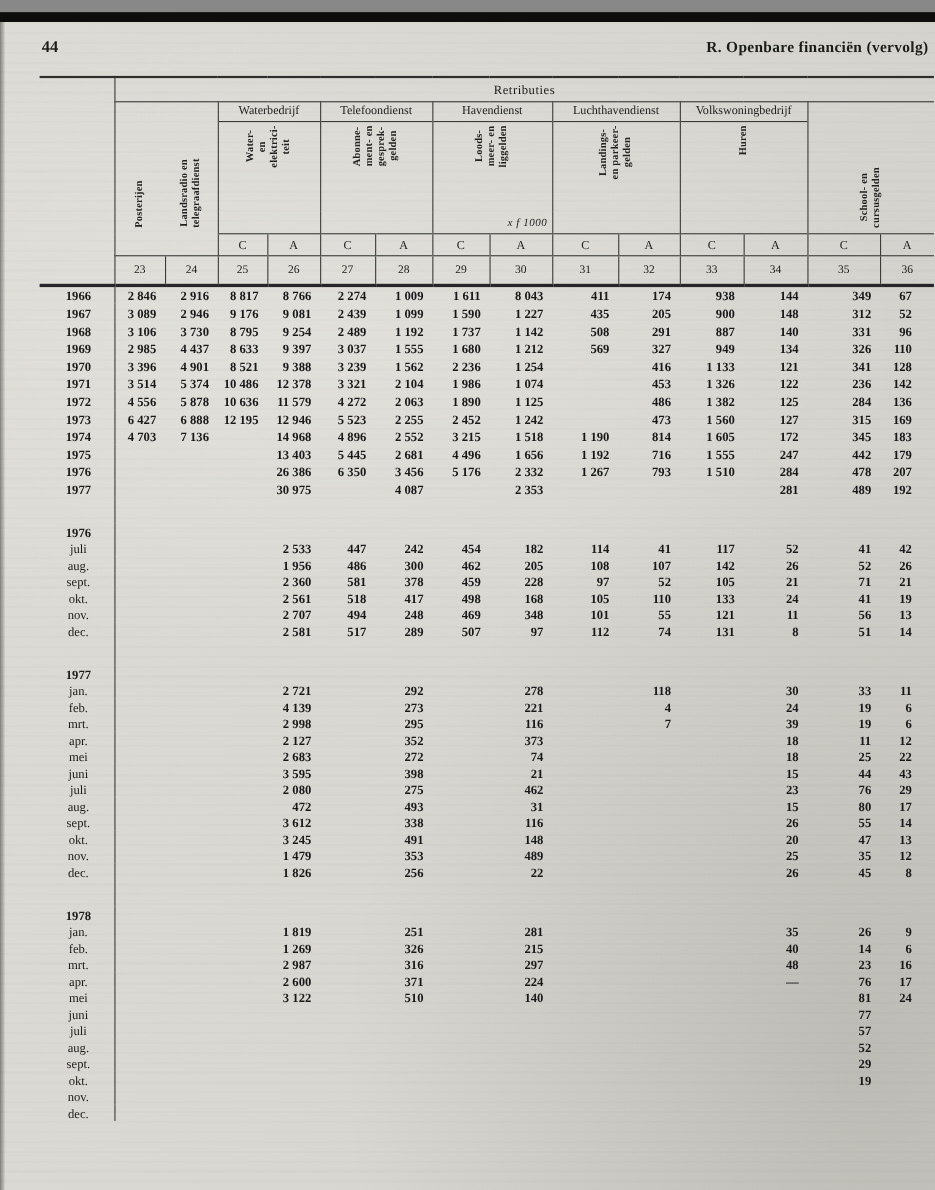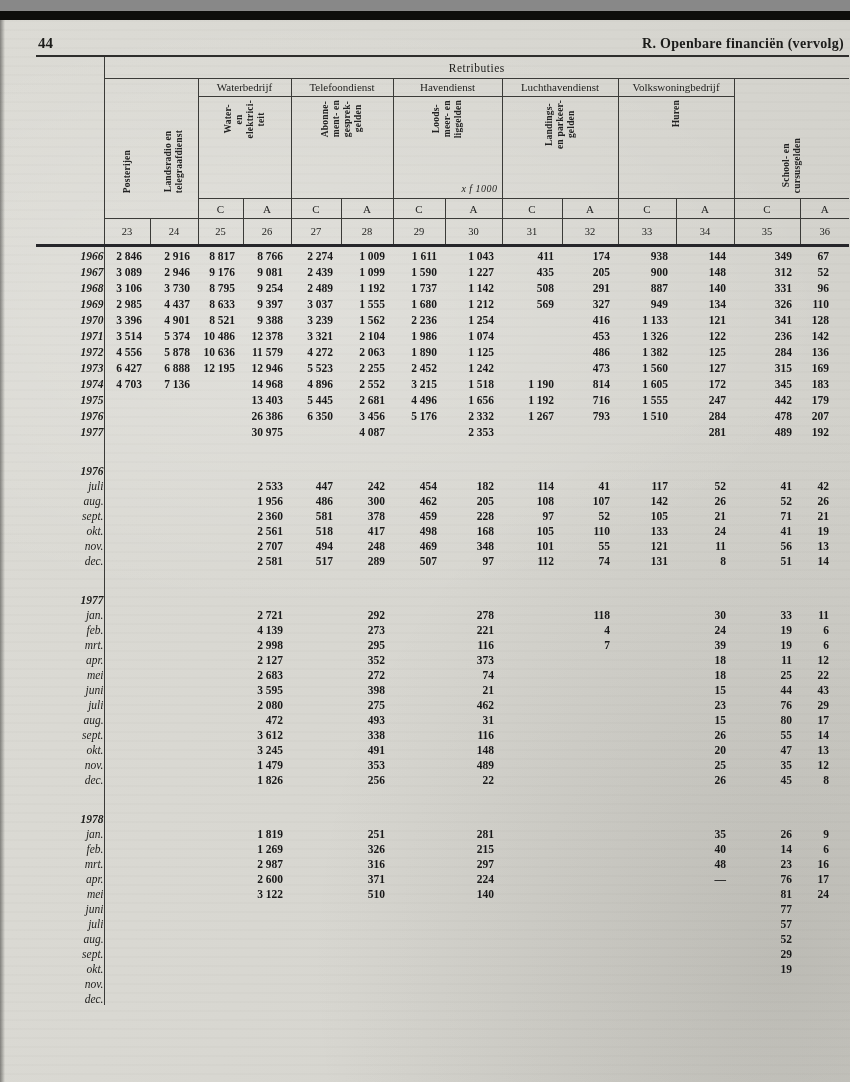--- a/index.html
+++ b/index.html
@@ -19,21 +19,21 @@
   .edge-bottom{position:absolute;bottom:0;left:0;width:100%;height:9px;
     background:linear-gradient(to right,#5a574f 0%,#2a2925 55%,#070706 100%);}
   .edge-left{position:absolute;top:9px;bottom:9px;left:0;width:5px;
     background:linear-gradient(to right,rgba(20,20,18,.45),rgba(20,20,18,0));}
 
   .header-row{position:absolute;top:24px;left:38px;width:806px;
     display:flex;justify-content:space-between;align-items:baseline;}
   .page-num{font-size:15px;font-weight:700;}
   .page-title{font-size:14px;font-weight:700;letter-spacing:.3px;}
 
-  .table-wrap{position:absolute;top:44px;left:36px;}
+  .table-wrap{position:absolute;top:58px;left:36px;}
   table{border-collapse:collapse;table-layout:fixed;width:813px;border-top:2px solid #2e2e2c;}
   th,td{padding:0;margin:0;font-weight:normal;}
 
   
   .lhead{border-right:1px solid #3b3b38;border-bottom:3px solid #26262a;}
   .retr{height:21px;border-bottom:1.5px solid #3b3b38;font-size:11.5px;text-align:center;
         vertical-align:middle;letter-spacing:.5px;}
   .bl{border-left:1px solid #3b3b38;}
   .groupcell{height:96px;vertical-align:top;}
   .gtitle{height:17px;line-height:17px;font-size:11px;text-align:center;
@@ -48,22 +48,22 @@
   .unitcell.u{font-style:italic;padding-left:64px;letter-spacing:.5px;}
   .cacell{border-top:1px solid #3b3b38;height:19px;text-align:center;vertical-align:middle;
           font-size:11px;color:#222;}
   .numcell{border-top:1px solid #3b3b38;border-bottom:3px solid #26262a;height:25px;
            text-align:center;vertical-align:middle;font-size:10.5px;}
 
   
   .r-year{height:16px;}
   .r-month{height:15px;}
   .spacer td{height:24px;}
-  td.lab{border-right:1px solid #3b3b38;font-style:italic;font-size:11.5px;
-         padding-left:3px;text-align:right;vertical-align:bottom;white-space:nowrap;}
+  td.lab{border-right:1px solid #3b3b38;font-size:11.5px;
+         padding-left:3px;text-align:center;vertical-align:bottom;white-space:nowrap;}
   td.lab.year{font-weight:700;}
   td.cell{font-weight:700;font-size:11.5px;text-align:right;padding-right:8px;
           vertical-align:bottom;color:#19191a;white-space:nowrap;}
   td.cell:last-child{padding-right:20px;}
 </style>
 </head>
 <body>
 
 <div class="page">
   <div class="texture"></div>
@@ -201,21 +201,21 @@
         <tbody>
           <tr class="r-year">
             <td class="lab year">1966</td>
             <td class="cell">2 846</td>
             <td class="cell">2 916</td>
             <td class="cell">8 817</td>
             <td class="cell">8 766</td>
             <td class="cell">2 274</td>
             <td class="cell">1 009</td>
             <td class="cell">1 611</td>
-            <td class="cell">1 043</td>
+            <td class="cell">8 043</td>
             <td class="cell">411</td>
             <td class="cell">174</td>
             <td class="cell">938</td>
             <td class="cell">144</td>
             <td class="cell">349</td>
             <td class="cell">67</td>
           </tr>
           <tr class="r-year">
             <td class="lab year">1967</td>
             <td class="cell">3 089</td>

